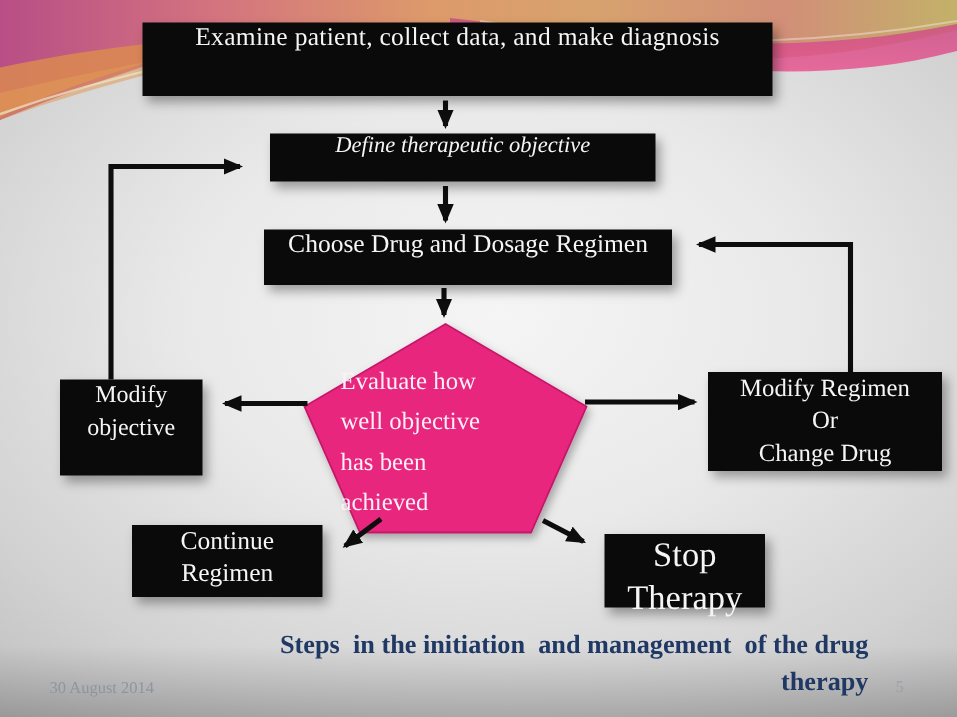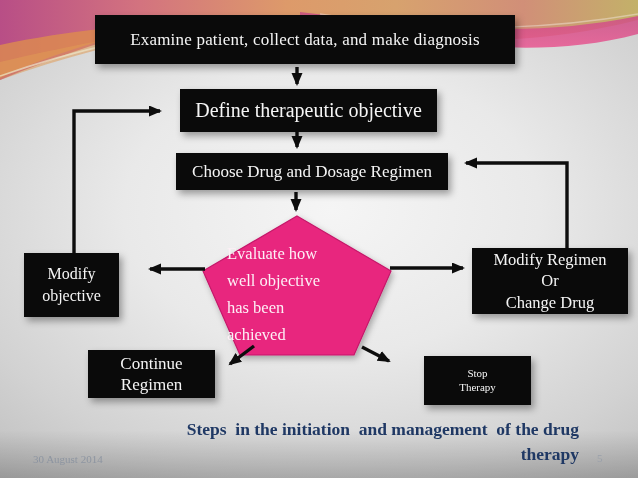--- a/index.html
+++ b/index.html
@@ -13,33 +13,33 @@
       radial-gradient(ellipse 520px 360px at 52% 44%, #f5f5f5 0%, #e9e9e9 40%, #d2d2d2 75%, #bdbdbd 100%);
   }
   #bg-svg, #arrow-svg{
     position:absolute;left:0;top:0;width:638px;height:478px;
     pointer-events:none;
   }
   .box{
     position:absolute;
     background:#0a0a0a;
     color:#f5f5f5;
-    display:flex;align-items:center;justify-content:center;
+    display:flex;align-items:flex-start;justify-content:center;
     text-align:center;
     box-shadow:3px 4px 7px rgba(0,0,0,0.35);
   }
   .preline{white-space:pre-line;}
   .box .lbl{display:block;width:100%;}
   #examine-box{left:95px;top:15px;width:420px;height:49px;font-size:17px;letter-spacing:.2px;}
-  #define-box{left:180px;top:89px;width:257px;height:43px;font-size:20px;}
+  #define-box{left:180px;top:89px;width:257px;height:32px;font-size:15px;font-style:italic;}
   #choose-box{left:176px;top:153px;width:272px;height:37px;font-size:17px;}
-  #modify-objective-box{left:24px;top:253px;width:95px;height:64px;font-size:16px;line-height:1.35;}
+  #modify-objective-box{left:40px;top:253px;width:95px;height:64px;font-size:16px;line-height:1.35;}
   #modify-regimen-box{left:472px;top:248px;width:156px;height:66px;font-size:16.5px;line-height:1.3;}
   #continue-box{left:88px;top:350px;width:127px;height:48px;font-size:17px;line-height:1.25;}
-  #stop-box{left:424px;top:356px;width:107px;height:49px;font-size:11px;line-height:1.25;}
+  #stop-box{left:403px;top:356px;width:107px;height:49px;font-size:23px;line-height:1.25;}
   #pentagon-label{
     position:absolute;left:227px;top:240px;width:140px;
     text-align:left;color:#fdf0f6;font-size:16.5px;line-height:27px;
   }
   #caption{
     position:absolute;left:59px;top:417px;width:520px;
     text-align:right;color:#1F3864;font-weight:bold;
     font-size:17.5px;line-height:1.42;white-space:pre-wrap;
   }
   #footer-date{

